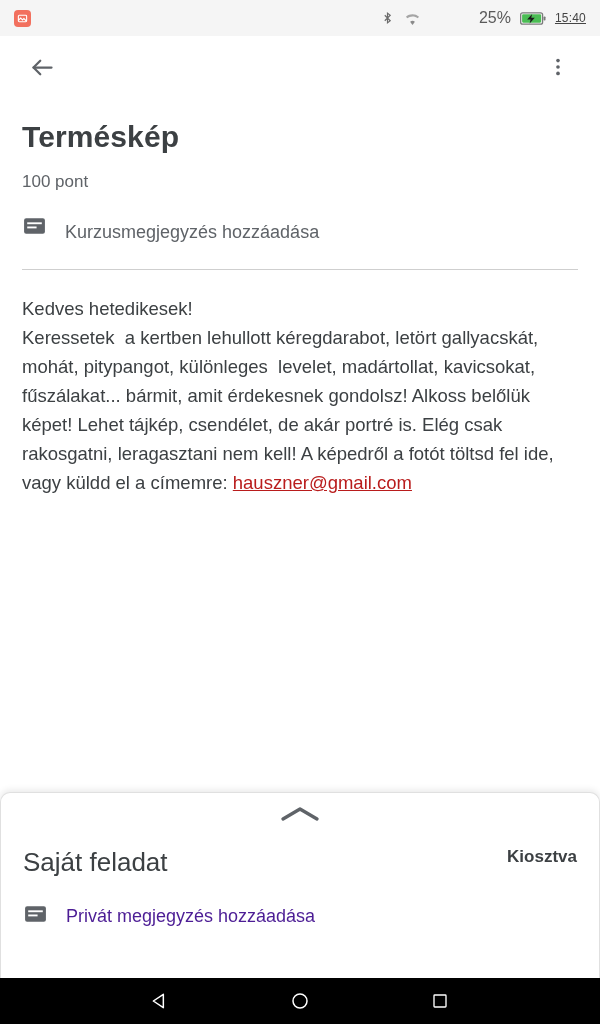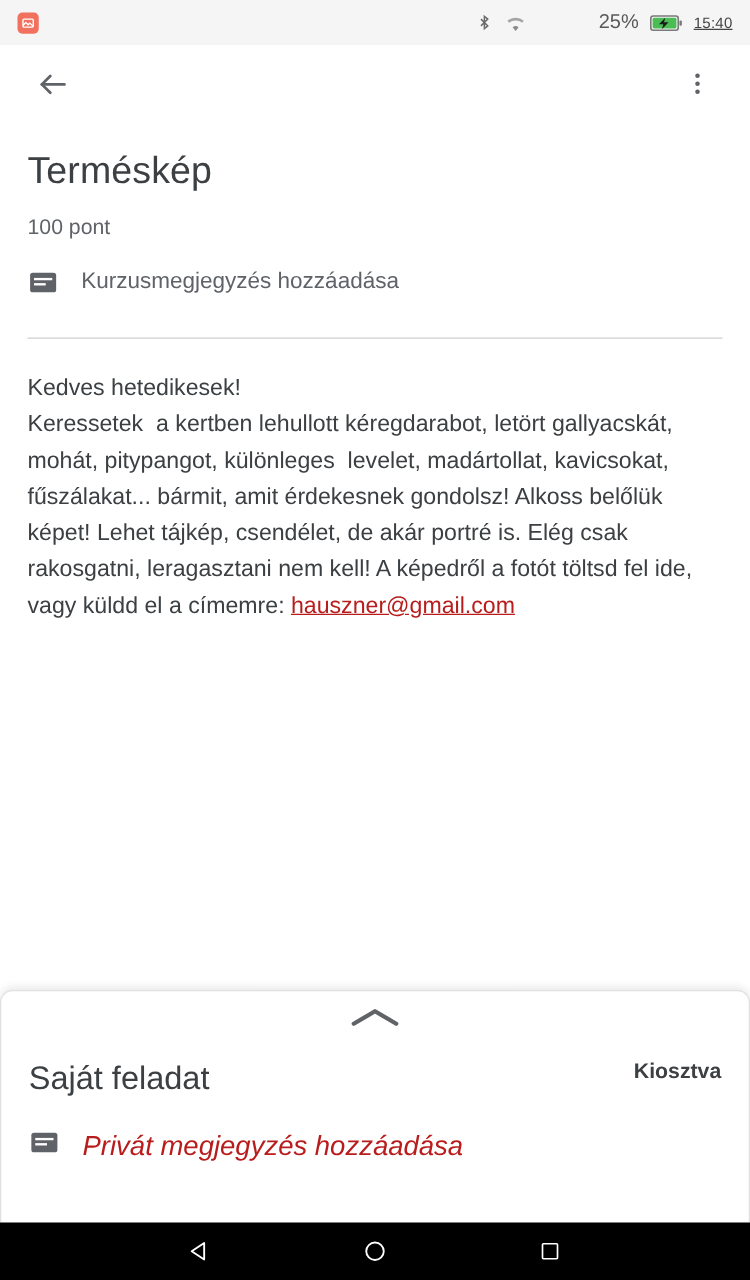--- a/index.html
+++ b/index.html
@@ -70,32 +70,32 @@
   
   .content {
     flex: 1 1 auto;
     padding: 0 22px;
     overflow: hidden;
     position: relative;
   }
   .title {
     font-size: 30px;
     color: #3c4043;
-    font-weight: 400;
+    font-weight: 700;
     margin-top: 22px;
     letter-spacing: 0.1px;
   }
   .points {
     font-size: 17px;
     color: #5f6368;
     margin-top: 18px;
   }
   .comment-row {
     display: flex;
-    align-items: flex-start;
+    align-items: flex-end;
     gap: 18px;
     margin-top: 22px;
     cursor: pointer;
   }
   .comment-row .label {
     font-size: 18px;
     color: #5f6368;
   }
   .divider {
     height: 1px;
@@ -154,23 +154,22 @@
     font-weight: bold;
   }
   .private-row {
     display: flex;
     align-items: center;
     gap: 18px;
     margin-top: 24px;
     cursor: pointer;
   }
   .private-row .label {
-    font-size: 22px;
-    color: #b91c1c;
-    font-style: italic;
+    font-size: 18px;
+    color: #4c1d95;
   }
 
   
   .navbar {
     position: absolute;
     left: 0; right: 0; bottom: 0;
     height: 46px;
     background: #000000;
     display: flex;
     align-items: center;

